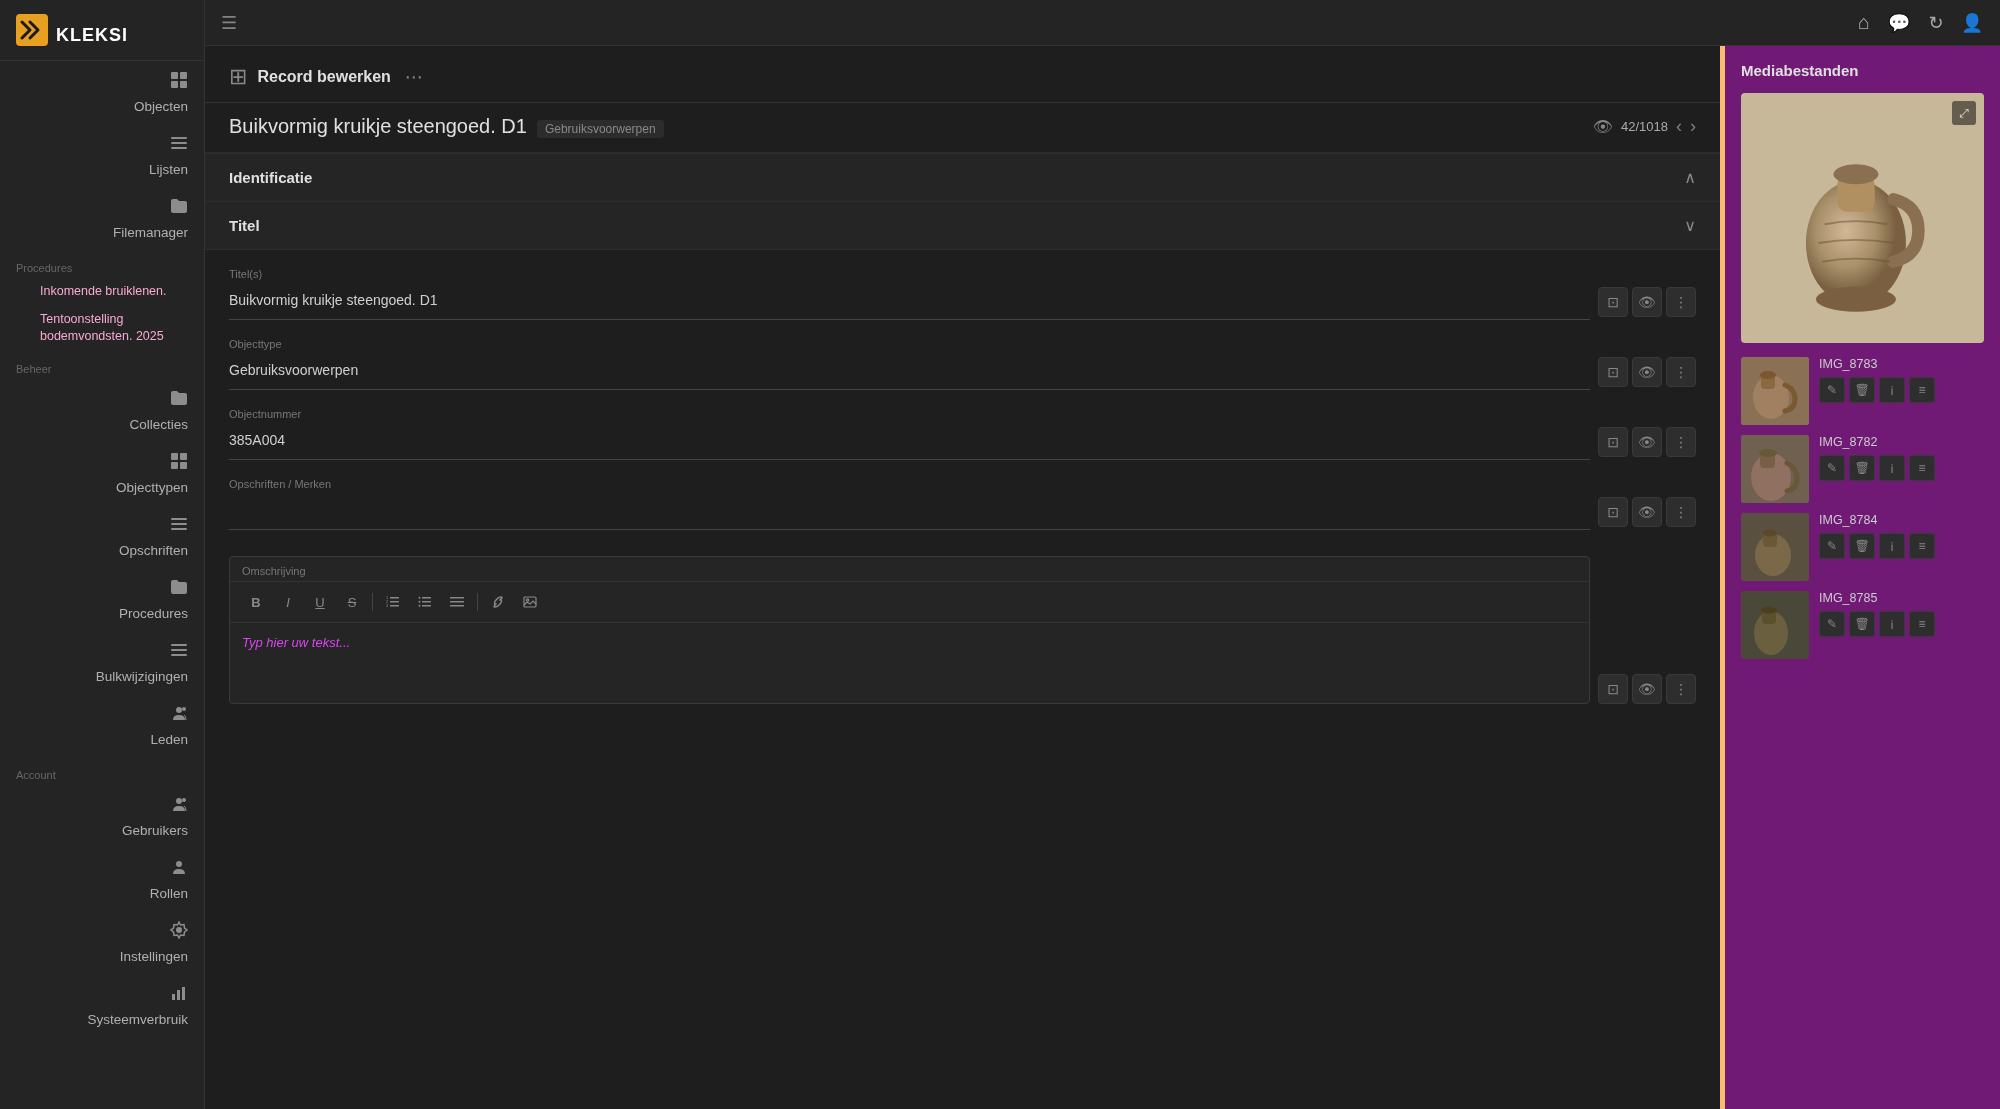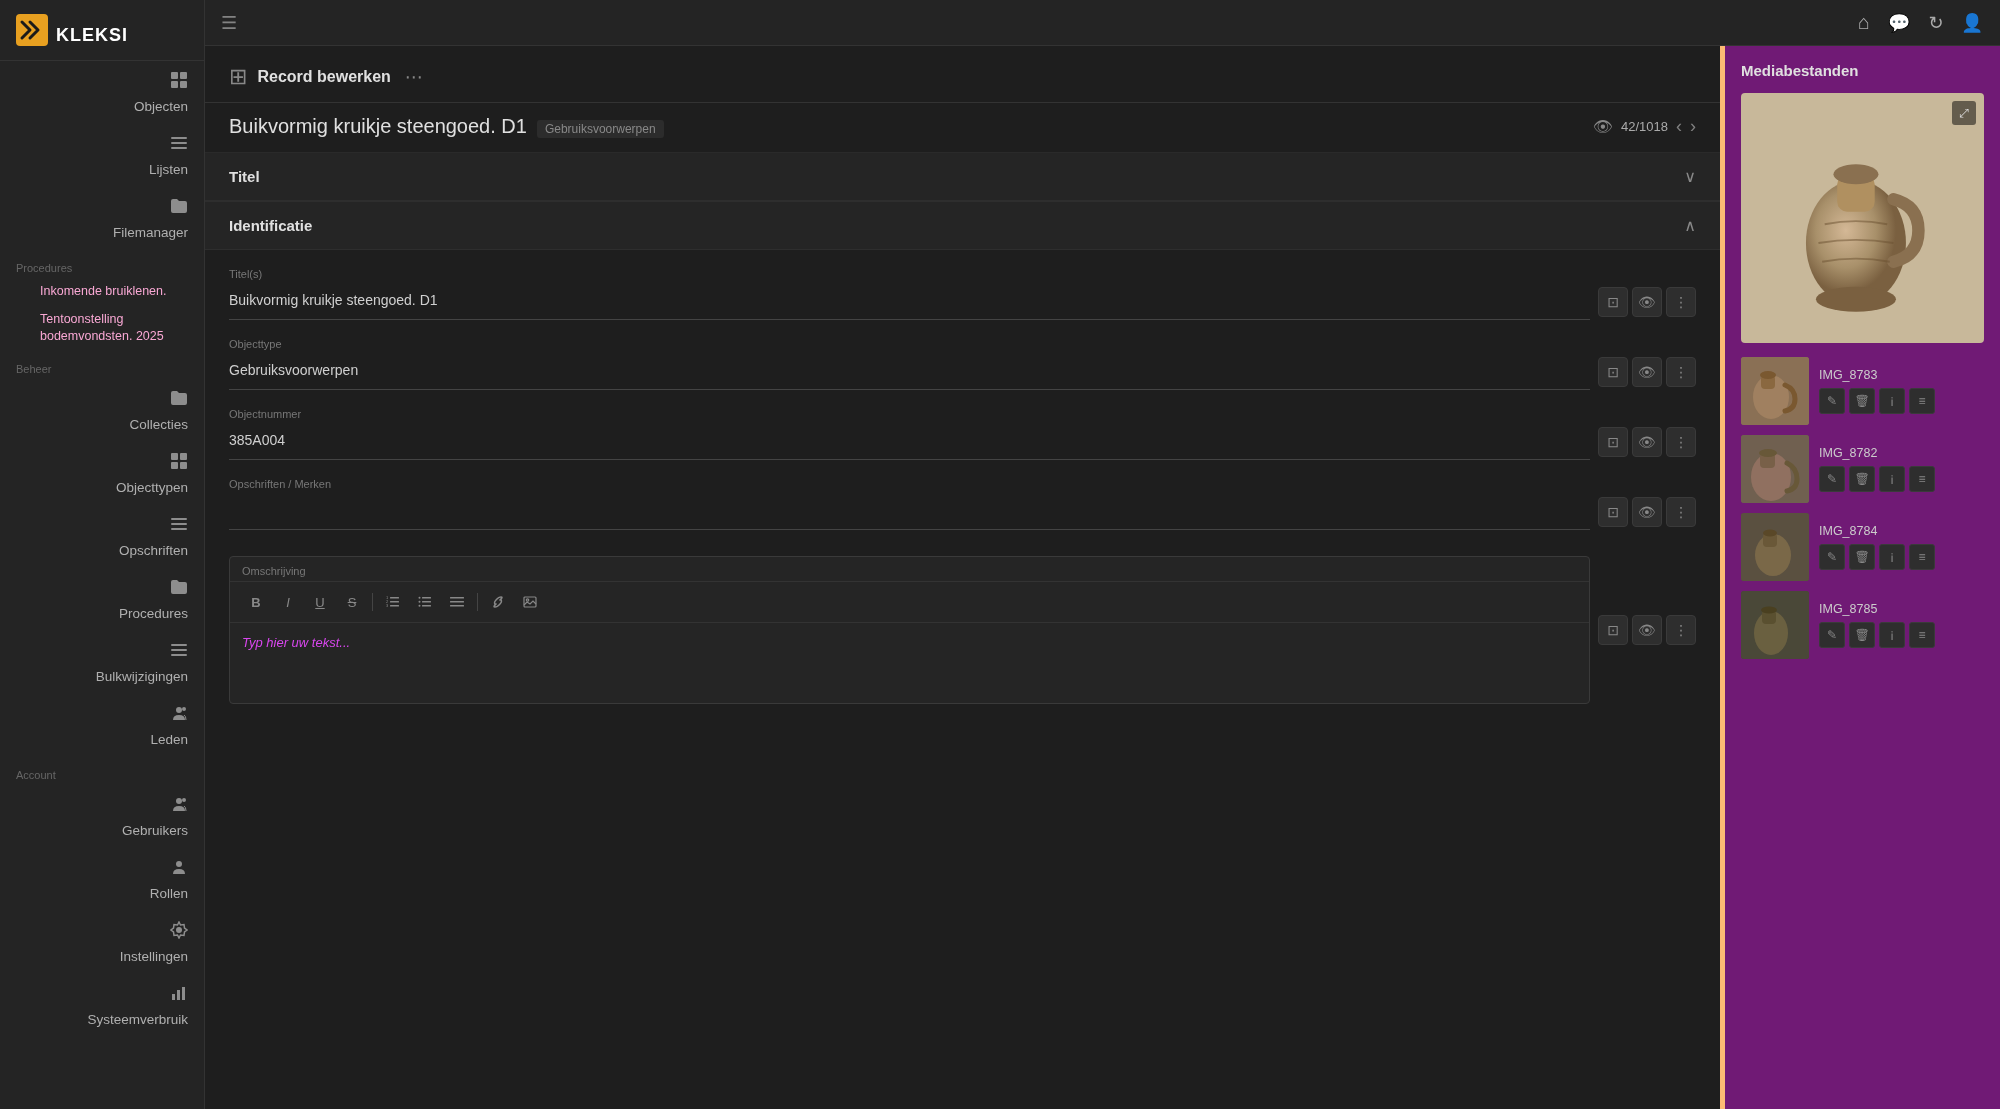--- a/index.html
+++ b/index.html
@@ -301,21 +301,20 @@
       display: flex;
       align-items: center;
       justify-content: center;
       cursor: pointer;
       color: #ddd;
       font-size: 12px;
     }
 
     .media-thumb-row {
       display: flex;
-      align-items: center;
       gap: 10px;
       margin-bottom: 10px;
     }
     .media-thumb {
       width: 68px;
       height: 68px;
       border-radius: 3px;
       flex-shrink: 0;
       overflow: hidden;
     }
@@ -506,28 +505,28 @@
           <span id="record-category-badge">Gebruiksvoorwerpen</span>
         </div>
         <div id="record-nav">
           <span style="font-size:16px; color:#888;">👁</span>
           <span>42/1018</span>
           <span class="nav-icon">‹</span>
           <span class="nav-icon">›</span>
         </div>
       </div>
 
+      <div class="section-header" style="border-top: 1px solid #2e2e2e;">
+        <span class="section-header-title">Identificatie</span>
+        <span style="color:#888; font-size:16px;">∧</span>
+      </div>
+
       <div class="section-header">
         <span class="section-header-title">Titel</span>
         <span style="color:#888; font-size:16px;">∨</span>
-      </div>
-
-      <div class="section-header" style="border-top: 1px solid #2e2e2e;">
-        <span class="section-header-title">Identificatie</span>
-        <span style="color:#888; font-size:16px;">∧</span>
       </div>
 
       <div class="section-content">
 
         <div class="field-group">
           <div class="field-label">Titel(s)</div>
           <div class="field-row">
             <div class="field-value">Buikvormig kruikje steengoed. D1</div>
             <div class="field-actions">
               <button class="field-btn">⊡</button>
@@ -567,21 +566,21 @@
             <div class="field-value empty"></div>
             <div class="field-actions">
               <button class="field-btn">⊡</button>
               <button class="field-btn">👁</button>
               <button class="field-btn">⋮</button>
             </div>
           </div>
         </div>
 
         <div class="field-group">
-          <div style="display:flex; gap:8px; align-items:center;">
+          <div style="display:flex; gap:8px; align-items:flex-end;">
             <div class="description-editor" style="flex:1;">
               <div class="editor-label">Omschrijving</div>
               <div class="editor-toolbar">
                 <button class="toolbar-btn" style="font-weight:bold;">B</button>
                 <button class="toolbar-btn" style="font-style:italic;">I</button>
                 <button class="toolbar-btn" style="text-decoration:underline;">U</button>
                 <button class="toolbar-btn" style="text-decoration:line-through;">S</button>
                 <div class="toolbar-divider"></div>
                 <button class="toolbar-btn">
                   <svg width="14" height="14" viewBox="0 0 14 14" fill="currentColor">

